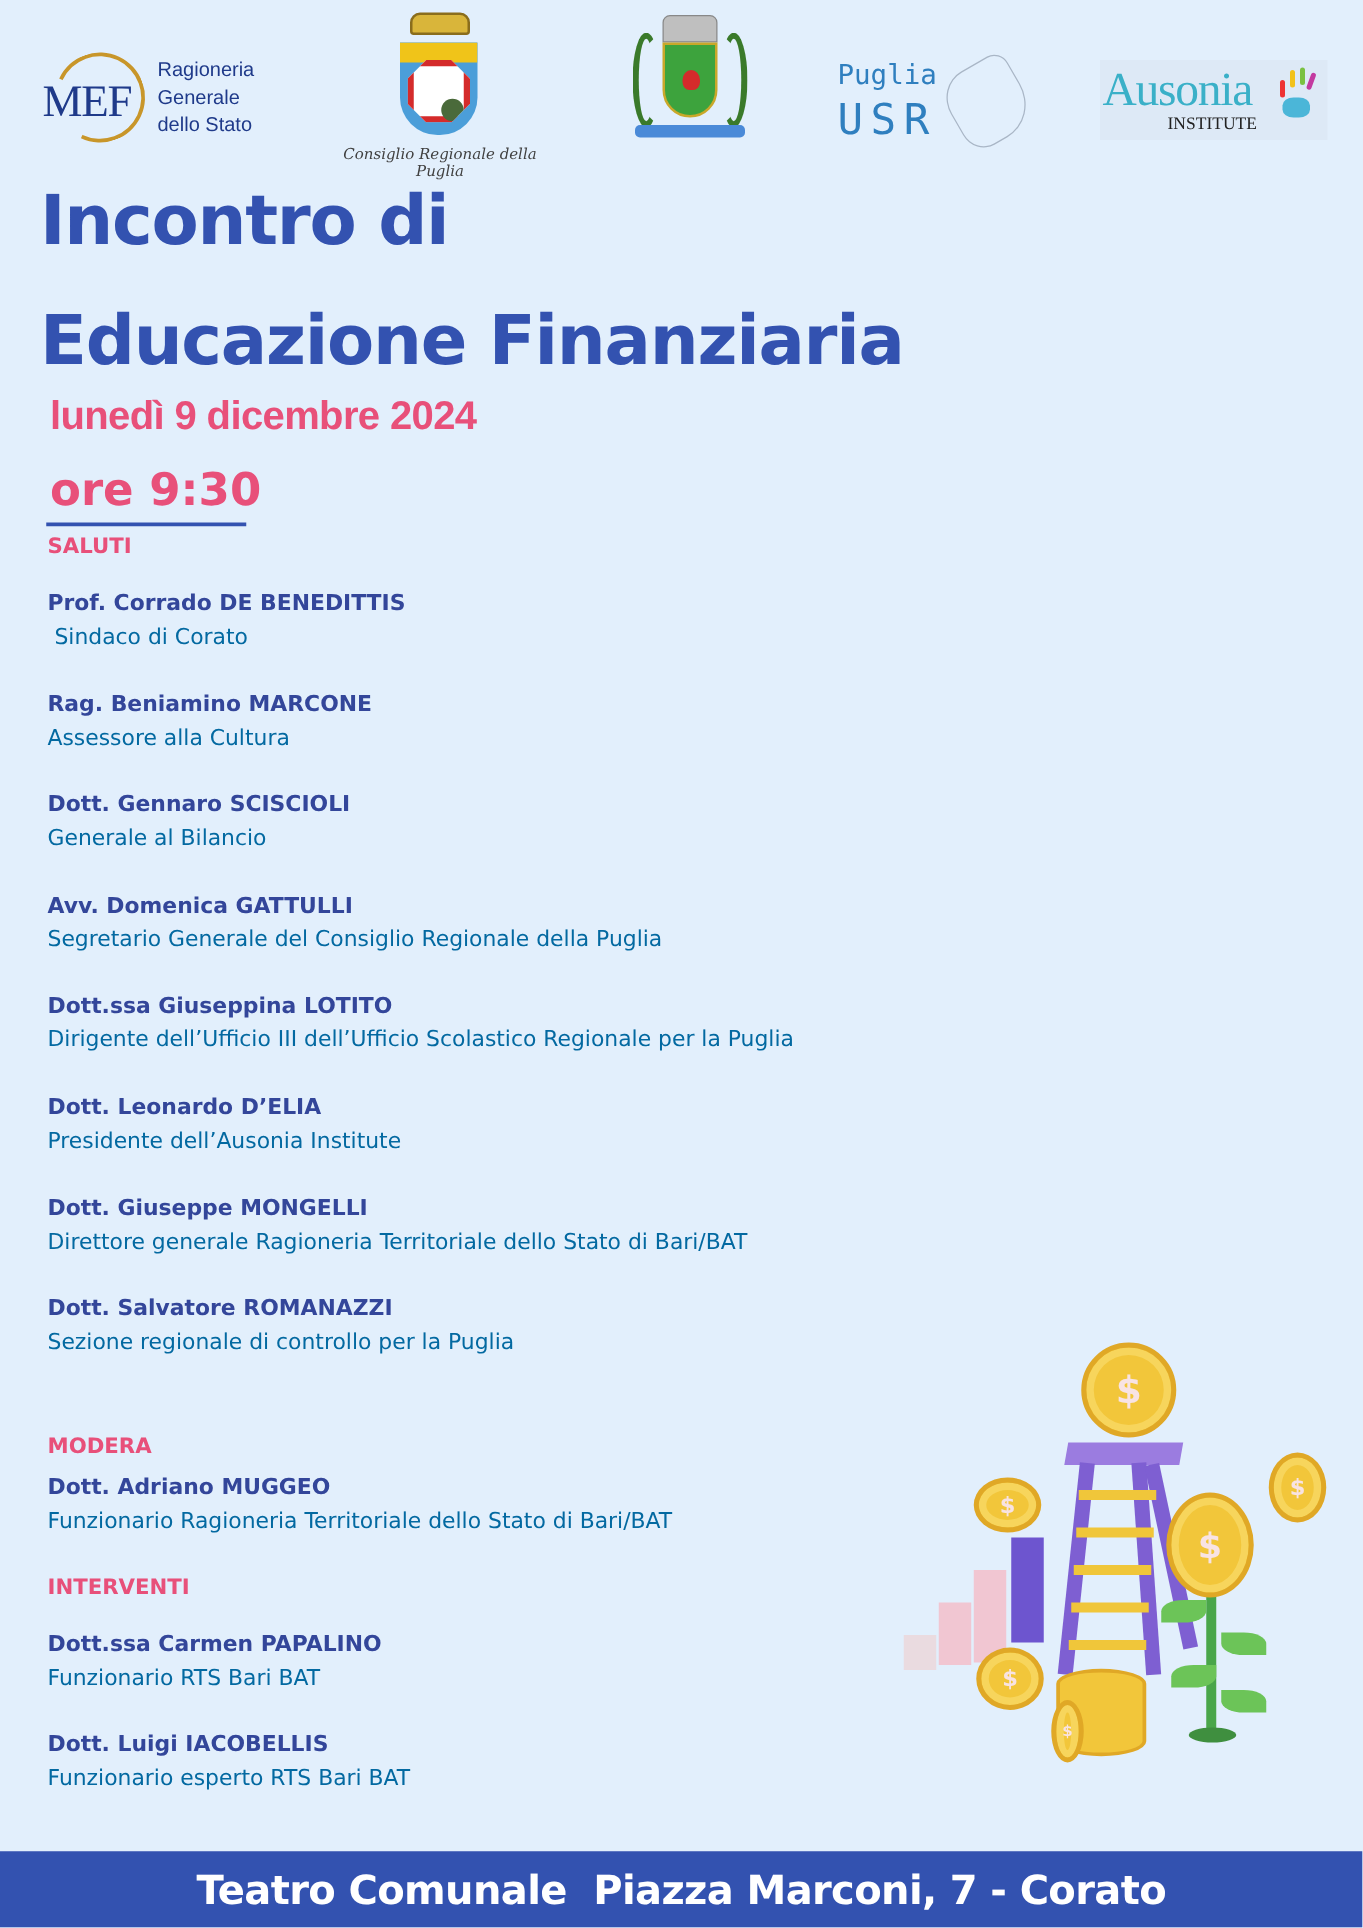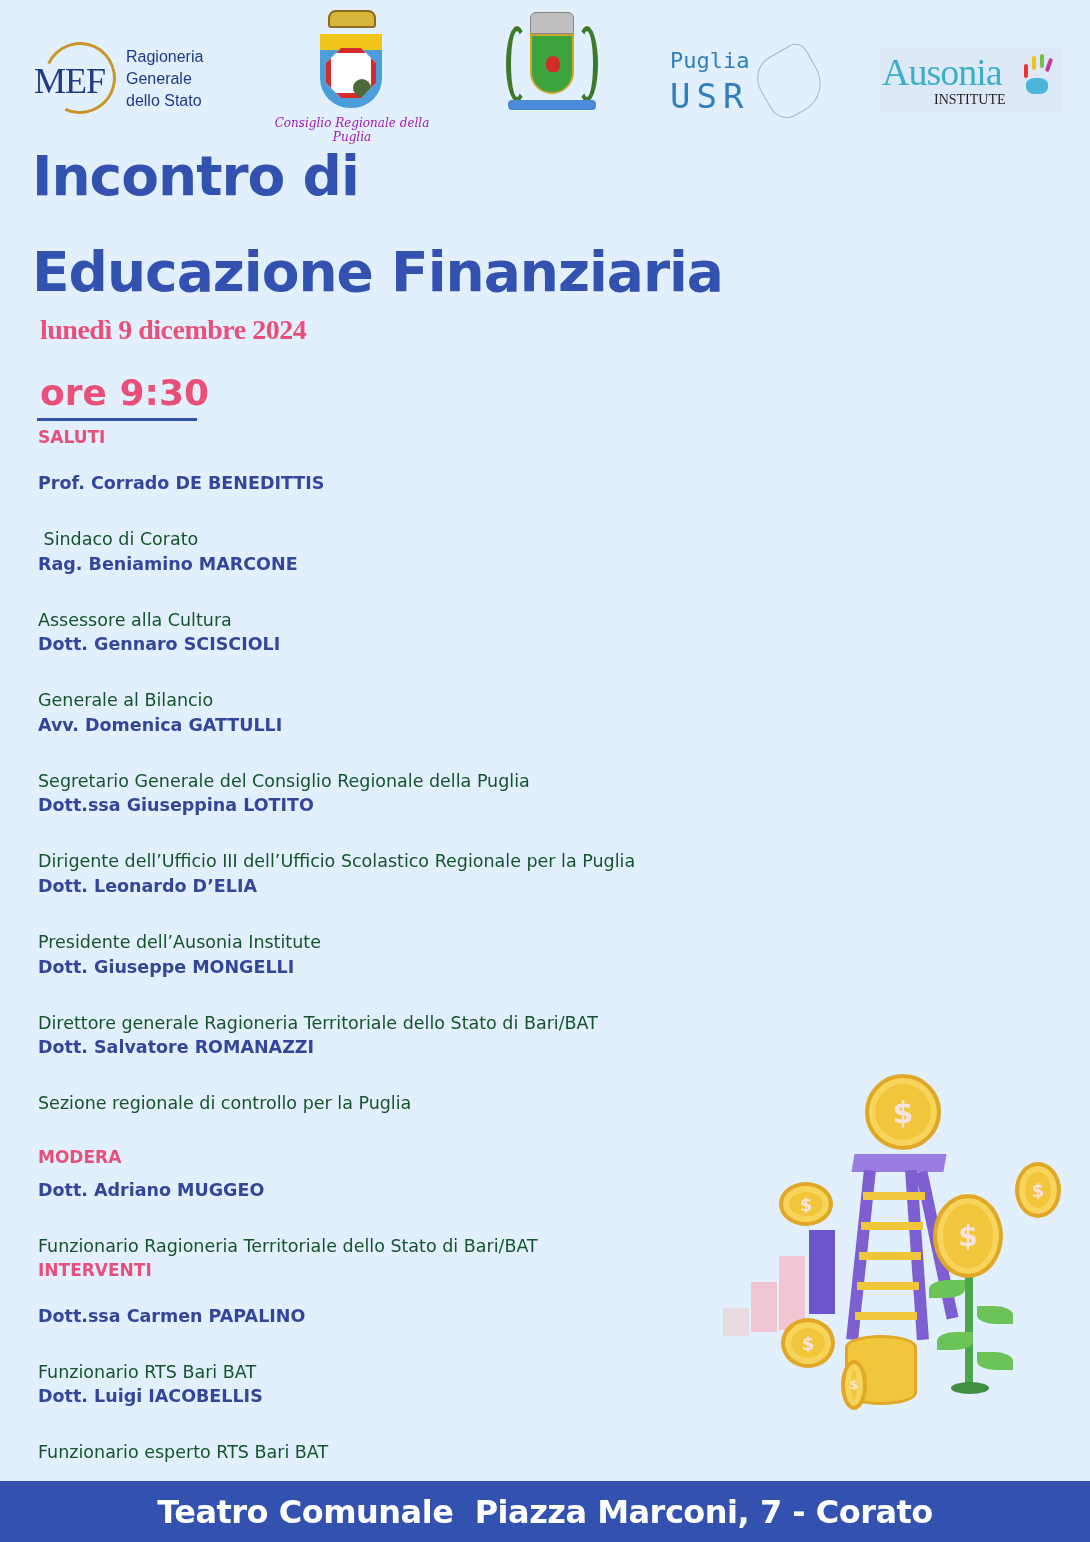--- a/index.html
+++ b/index.html
@@ -47,21 +47,21 @@
       position:absolute; left:6px; top:14px; width:50px; height:50px;
       background:#fff; border:5px solid #d42b2b;
       clip-path: polygon(30% 0, 70% 0, 100% 30%, 100% 70%, 70% 100%, 30% 100%, 0 70%, 0 30%);
     }
     .tree {
       position:absolute; left:22px; top:26px; width:18px; height:18px; border-radius:50%;
       background:#4a6a3a;
     }
     .puglia-caption {
       position: absolute; left: 0; top: 108px; width: 196px; text-align: center;
-      font-family: "DejaVu Serif", serif; font-style: italic; font-size: 12px; color: #a21caf;
+      font-family: "DejaVu Serif", serif; font-style: italic; font-size: 12px; color: #404040;
     }
 
     .logo-corato { left: 502px; top: 12px; width: 100px; height: 110px; }
     .tower-crown {
       position:absolute; left:28px; top:0; width:44px; height:22px; background:#bfbfbf;
       border-radius: 6px 6px 0 0; border:1px solid #888;
     }
     .corato-shield {
       position:absolute; left:28px; top:22px; width:44px; height:60px; background:#3da33d;
       border:2px solid #c9a82a; border-radius: 0 0 22px 22px;
@@ -111,22 +111,22 @@
     .ausonia-hand span { position:absolute; width:4px; height:14px; border-radius:2px; }
 
     
     .title {
       left: 32px; top: 128px;
       font-family: "DejaVu Sans", sans-serif; font-weight: bold;
       color: #3352b0; font-size: 55px; line-height: 96px; letter-spacing: -1px;
     }
     .date {
       left: 40px; top: 314px;
-      font-family: Liberation Serif, serif; font-weight: bold;
-      color: #e8507a; font-size: 28px; letter-spacing: -0.5px;
+      font-family: Liberation Sans, sans-serif; font-weight: bold;
+      color: #e8507a; font-size: 32px; letter-spacing: -0.5px;
     }
     .time {
       left: 40px; top: 372px;
       font-family: "DejaVu Sans", sans-serif; font-weight: bold;
       color: #e8507a; font-size: 36px;
     }
     .time-underline { left: 37px; top: 418px; width: 160px; height: 3px; background: #3352b0; }
 
     
     .section-label {
@@ -134,21 +134,21 @@
       font-family: "DejaVu Sans", sans-serif; font-weight: bold;
       color: #e8507a; font-size: 17px;
     }
     .person { position: absolute; left: 38px; }
     .person-name {
       font-family: "DejaVu Sans", sans-serif; font-weight: bold;
       color: #33469a; font-size: 17.5px; line-height: 26px; white-space: nowrap;
     }
     .person-role {
       font-family: "DejaVu Sans", sans-serif;
-      color: #14532d; font-size: 17.5px; line-height: 28px; white-space: nowrap; margin-top: 29px;
+      color: #0369a1; font-size: 17.5px; line-height: 28px; white-space: nowrap;
     }
 
     
     .illus { left: 715px; top: 1070px; width: 360px; height: 350px; }
     .coin {
       position:absolute; border-radius:50%; background:#f2c63a;
       border: 4px solid #e0a826; box-shadow: inset 0 0 0 6px #f7d55c;
       display:flex; align-items:center; justify-content:center;
       color:#f8e3e3; font-family:"DejaVu Sans", sans-serif; font-weight:bold;
     }

